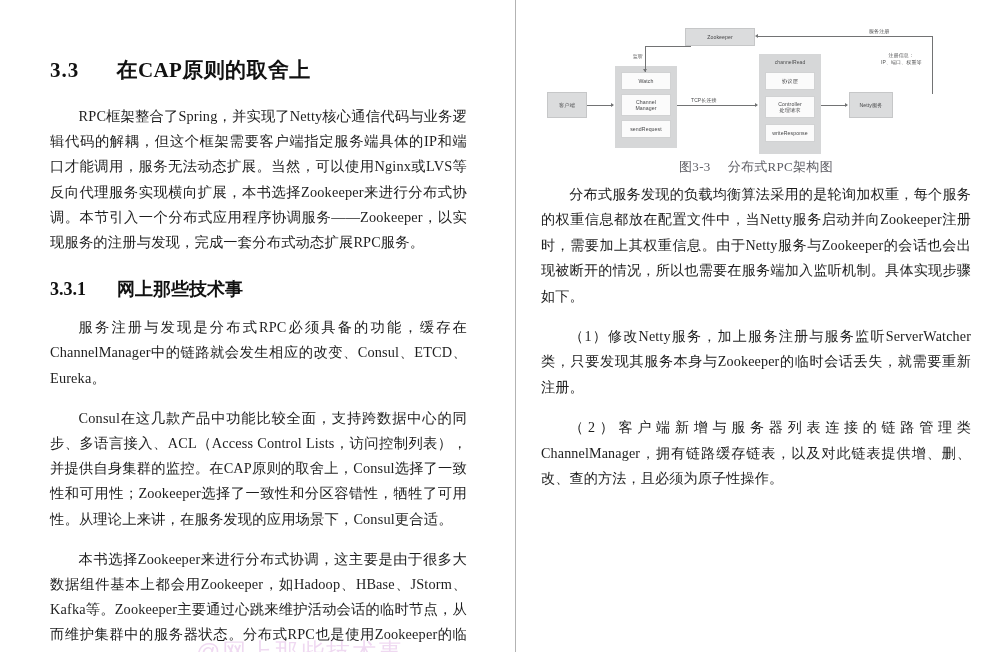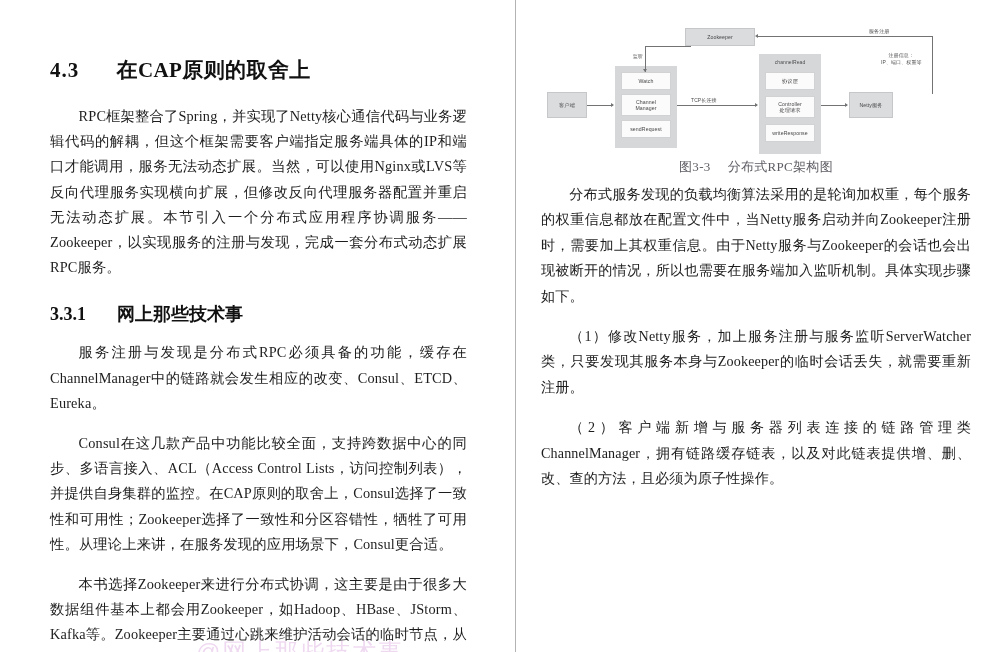--- a/index.html
+++ b/index.html
@@ -160,26 +160,26 @@
   .wm-left  { left: 196px; top: 612px; opacity: .16; font-size: 24px; }
 </style>
 </head>
 <body>
 
 <div id="spread">
 
   <div class="page page-left">
 
     <h1 class="sec">
-      <span class="num">4.3</span>
+      <span class="num">3.3</span>
       <span class="gap"></span>
       <span>在CAP原则的取舍上</span>
     </h1>
 
-    <p class="body">RPC框架整合了Spring，并实现了Netty核心通信代码与业务逻辑代码的解耦，但这个框架需要客户端指定服务端具体的IP和端口才能调用，服务无法动态扩展。当然，可以使用Nginx或LVS等反向代理服务实现横向扩展，但修改反向代理服务器配置并重启无法动态扩展。本节引入一个分布式应用程序协调服务——Zookeeper，以实现服务的注册与发现，完成一套分布式动态扩展RPC服务。</p>
+    <p class="body">RPC框架整合了Spring，并实现了Netty核心通信代码与业务逻辑代码的解耦，但这个框架需要客户端指定服务端具体的IP和端口才能调用，服务无法动态扩展。当然，可以使用Nginx或LVS等反向代理服务实现横向扩展，本书选择Zookeeper来进行分布式协调。本节引入一个分布式应用程序协调服务——Zookeeper，以实现服务的注册与发现，完成一套分布式动态扩展RPC服务。</p>
 
     <h2 class="subsec">
       <span class="num">3.3.1</span>
       <span class="gap"></span>
       <span>网上那些技术事</span>
     </h2>
 
     <p class="body">服务注册与发现是分布式RPC必须具备的功能，缓存在ChannelManager中的链路就会发生相应的改变、Consul、ETCD、Eureka。</p>
     <p class="body">Consul在这几款产品中功能比较全面，支持跨数据中心的同步、多语言接入、ACL（Access Control Lists，访问控制列表），并提供自身集群的监控。在CAP原则的取舍上，Consul选择了一致性和可用性；Zookeeper选择了一致性和分区容错性，牺牲了可用性。从理论上来讲，在服务发现的应用场景下，Consul更合适。</p>
     <p class="body">本书选择Zookeeper来进行分布式协调，这主要是由于很多大数据组件基本上都会用Zookeeper，如Hadoop、HBase、JStorm、Kafka等。Zookeeper主要通过心跳来维护活动会话的临时节点，从而维护集群中的服务器状态。分布式RPC也是使用Zookeeper的临时节点来维护Netty服务状态的，RPC客户端运用Zookeeper的Watch机制监听Netty服务在Zookeeper上注册的目录，从而及时感知服务列表的改变。分布式RPC架构图如图3-3所示。</p>

